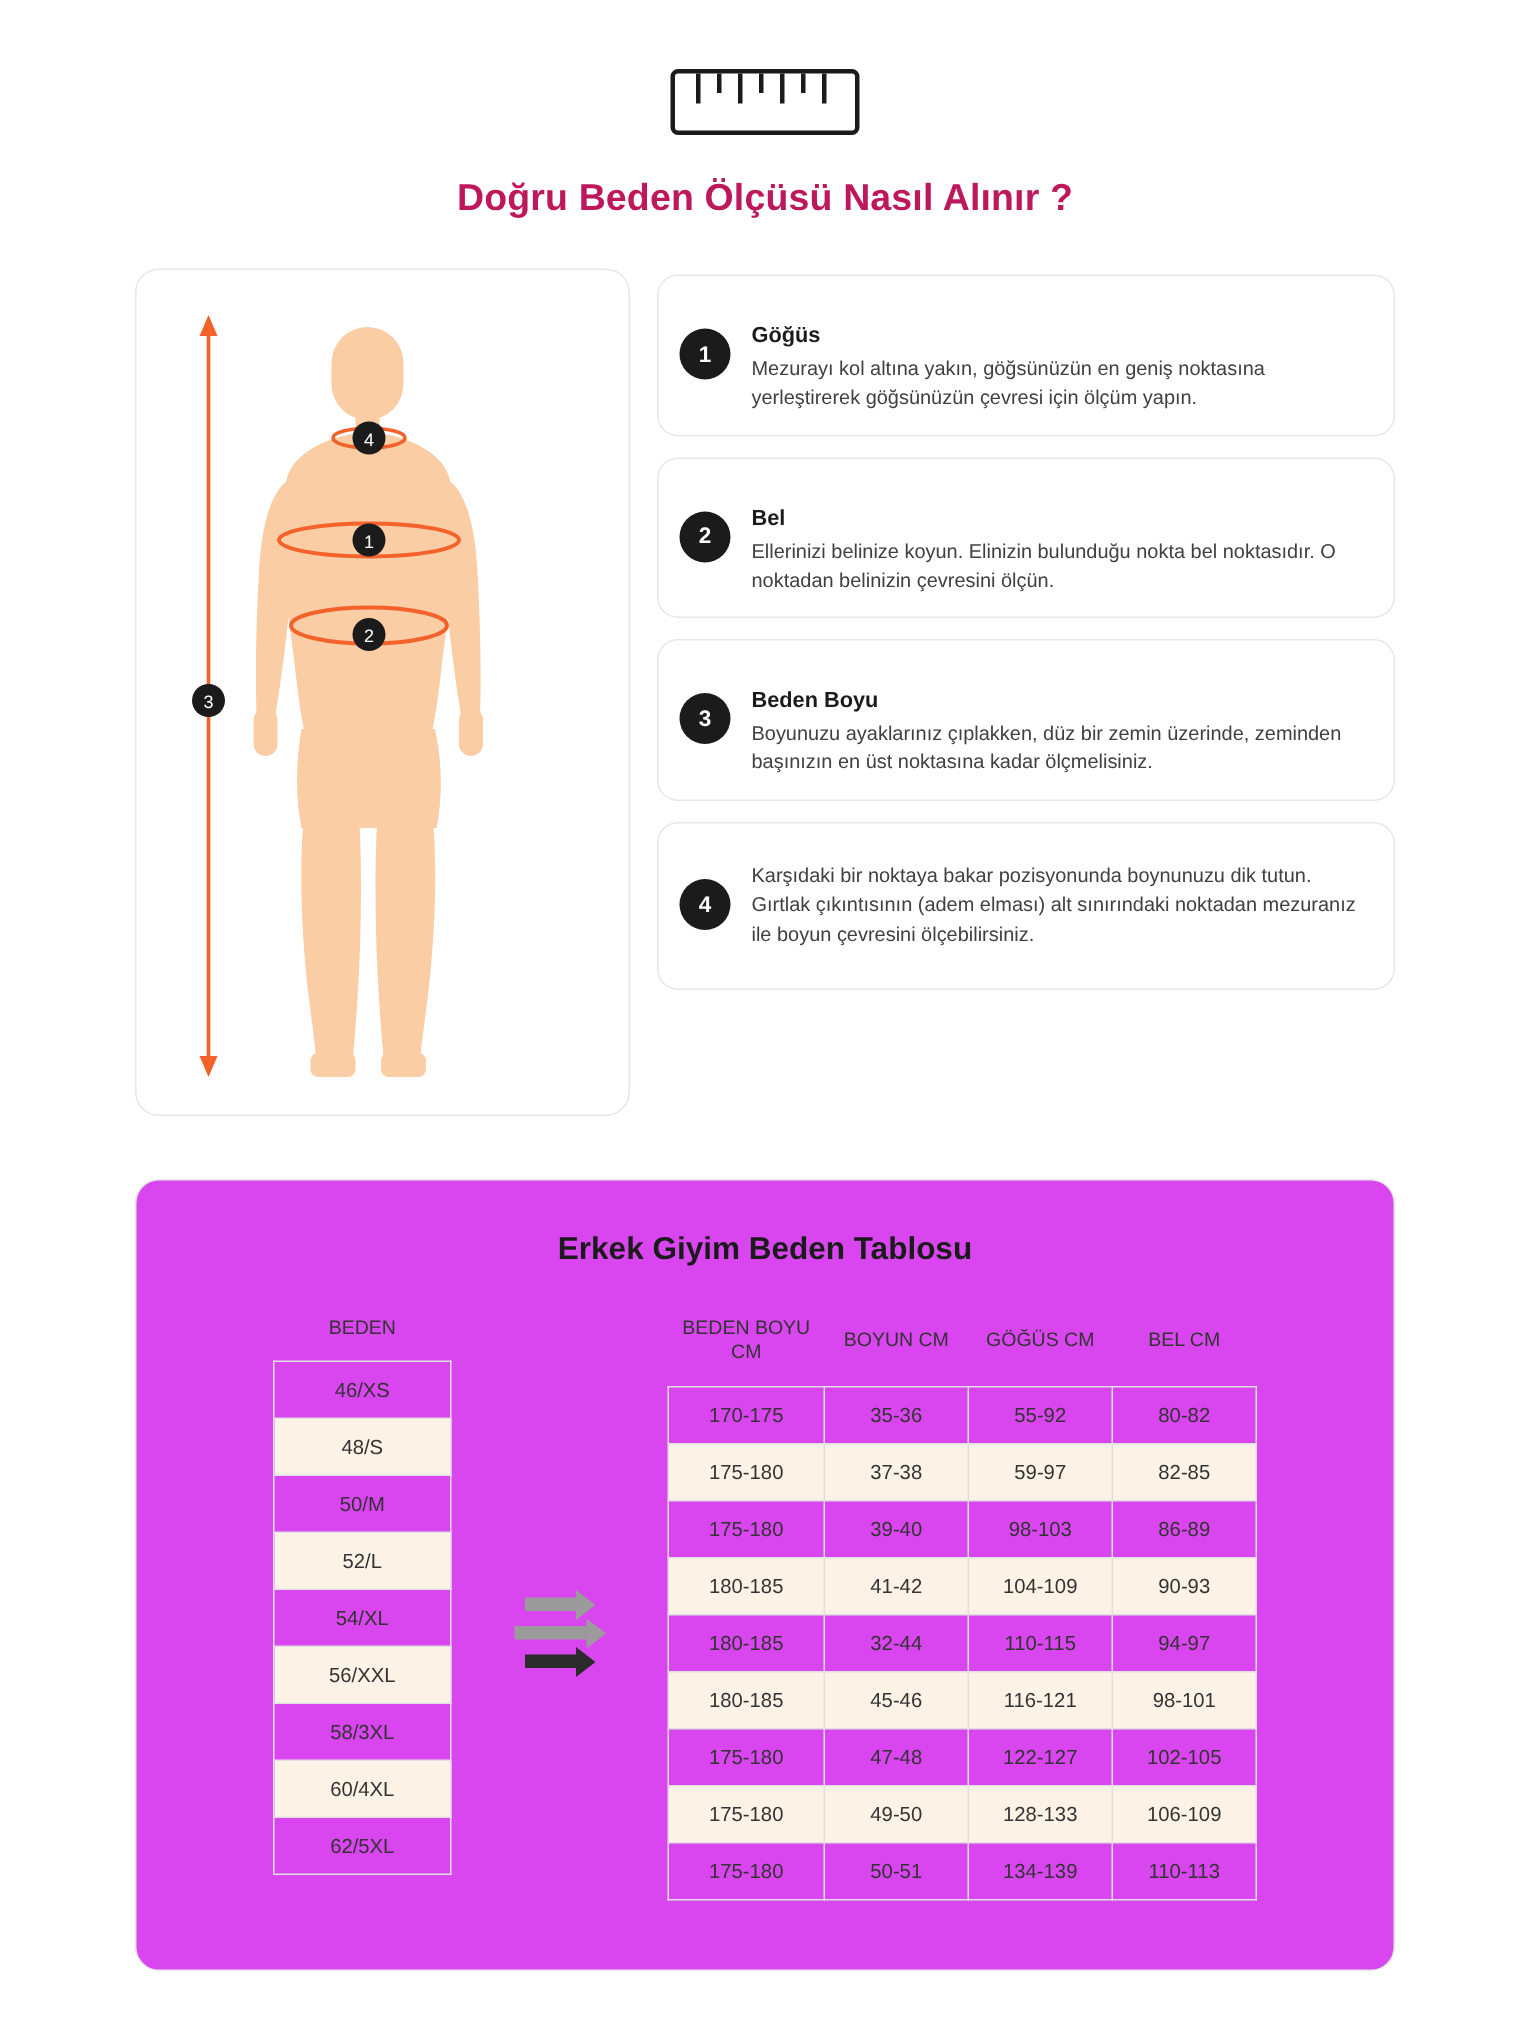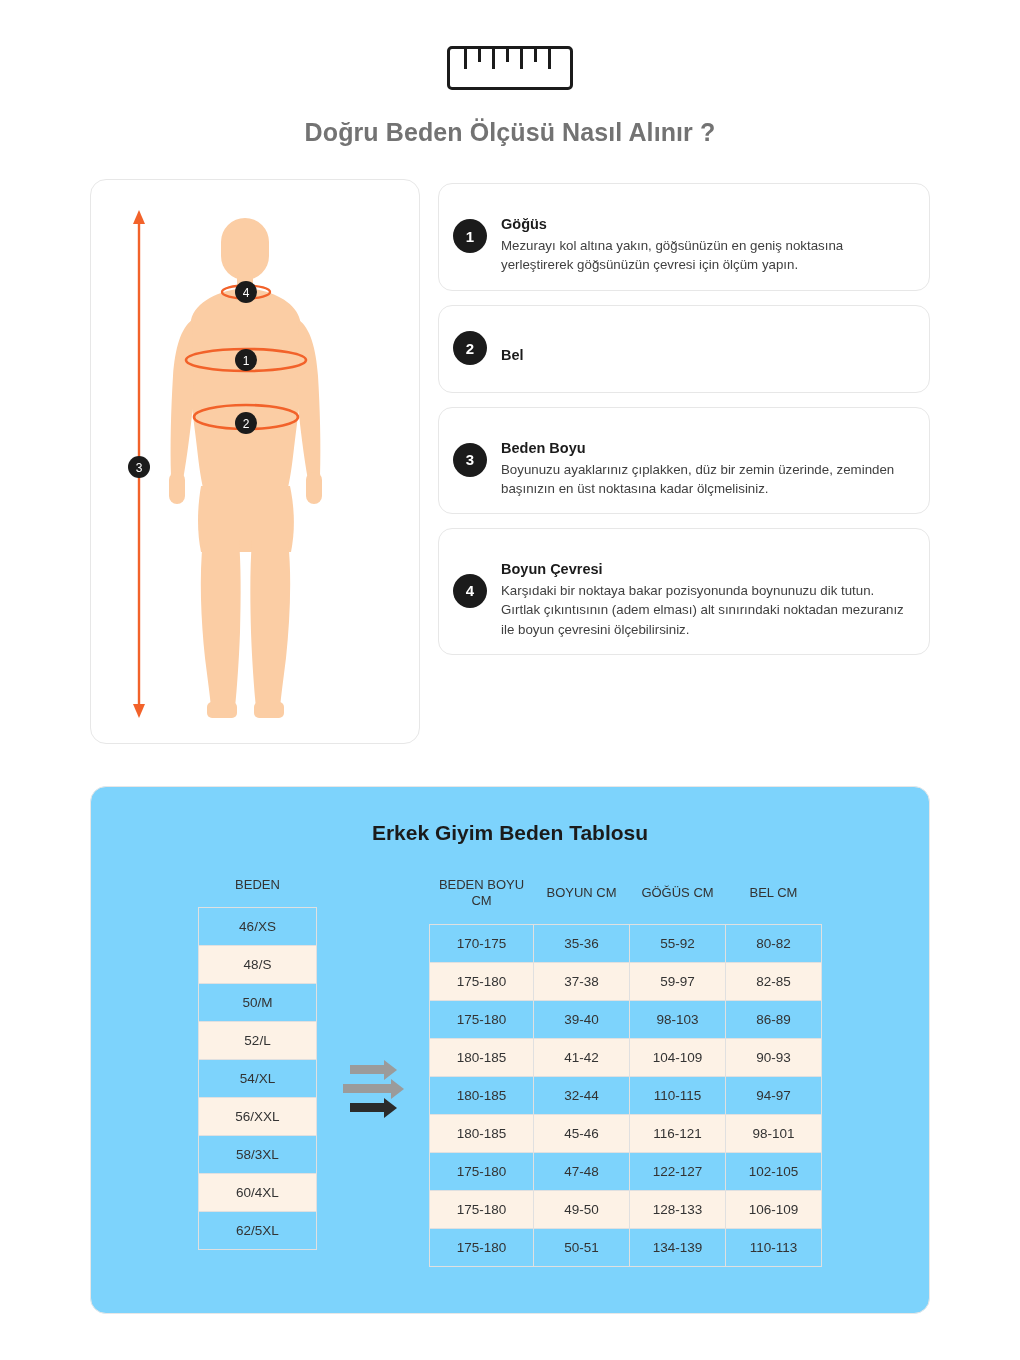--- a/index.html
+++ b/index.html
@@ -37,21 +37,21 @@
     top: 0;
     width: 3px;
     background: #1b1b1b;
   }
 
   
   .main-title {
     text-align: center;
     font-size: 25px;
     font-weight: bold;
-    color: #737373;
+    color: #be185d;
     margin-top: 28px;
     letter-spacing: .1px;
   }
 
   
   .top-section {
     display: flex;
     gap: 18px;
     padding: 32px 90px 0 90px;
     align-items: flex-start;
@@ -108,35 +108,35 @@
     font-size: 13.3px;
     line-height: 1.45;
     color: #404040;
   }
 
   
   .table-card {
     margin: 42px 90px 0 90px;
     border: 1px solid #e7e7e7;
     border-radius: 16px;
-    background: #7dd3fc;
+    background: #d946ef;
     padding: 34px 0 46px 0;
   }
   .table-title {
     text-align: center;
     font-size: 21px;
     font-weight: bold;
     color: #1b1b1b;
     margin-bottom: 26px;
   }
   .table-layout {
     display: flex;
     justify-content: center;
     align-items: flex-start;
-    gap: 0;
+    gap: 16px;
     padding: 0 40px;
   }
   table {
     border-collapse: collapse;
     font-size: 13.5px;
     color: #333;
   }
   th {
     font-weight: normal;
     font-size: 13px;
@@ -274,35 +274,35 @@
       <div class="step-text">
         <div class="step-title">Göğüs</div>
         <div class="step-desc">Mezurayı kol altına yakın, göğsünüzün en geniş noktasına yerleştirerek göğsünüzün çevresi için ölçüm yapın.</div>
       </div>
     </div>
 
     <div class="step">
       <div class="step-badge">2</div>
       <div class="step-text">
         <div class="step-title">Bel</div>
+        <div class="step-desc">Ellerinizi belinize koyun. Elinizin bulunduğu nokta bel noktasıdır. O noktadan belinizin çevresini ölçün.</div>
       </div>
     </div>
 
     <div class="step">
       <div class="step-badge">3</div>
       <div class="step-text">
         <div class="step-title">Beden Boyu</div>
         <div class="step-desc">Boyunuzu ayaklarınız çıplakken, düz bir zemin üzerinde, zeminden başınızın en üst noktasına kadar ölçmelisiniz.</div>
       </div>
     </div>
 
     <div class="step" style="min-height:112px;">
       <div class="step-badge">4</div>
       <div class="step-text">
-        <div class="step-title">Boyun Çevresi</div>
         <div class="step-desc">Karşıdaki bir noktaya bakar pozisyonunda boynunuzu dik tutun. Gırtlak çıkıntısının (adem elması) alt sınırındaki noktadan mezuranız ile boyun çevresini ölçebilirsiniz.</div>
       </div>
     </div>
 
   </div>
 </div>
 
 <div class="table-card">
   <div class="table-title">Erkek Giyim Beden Tablosu</div>
 

